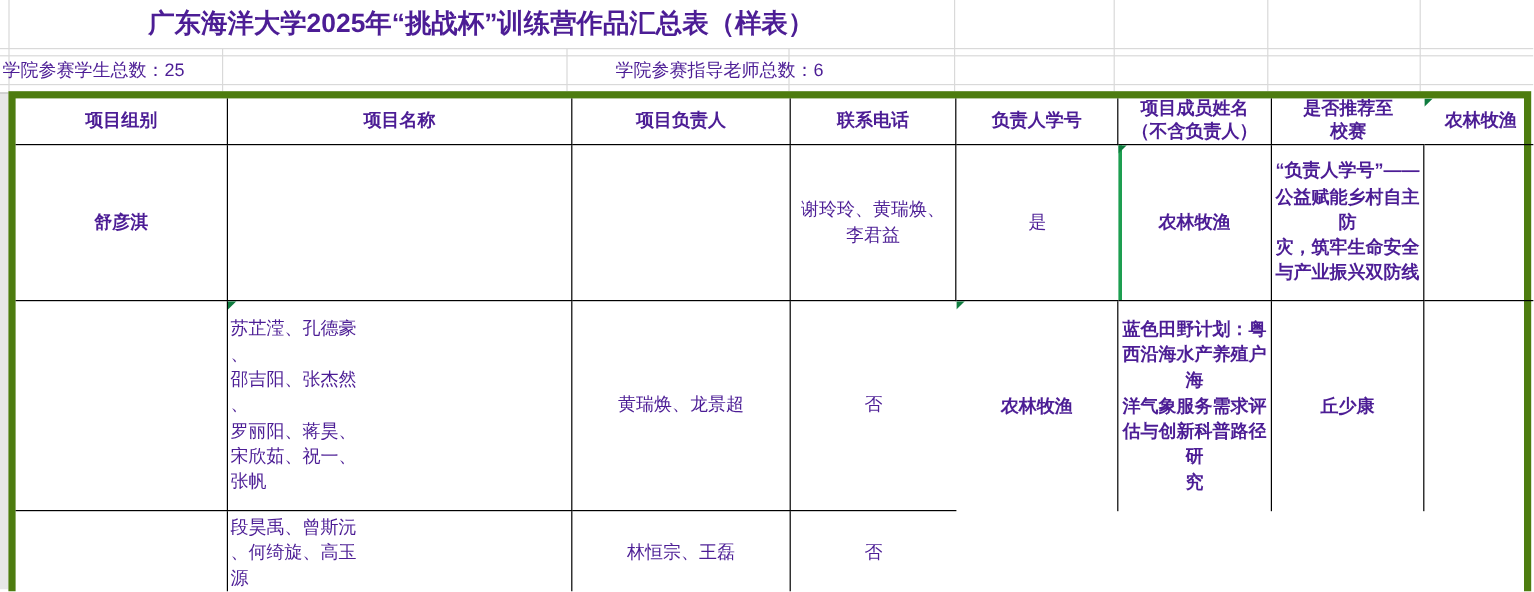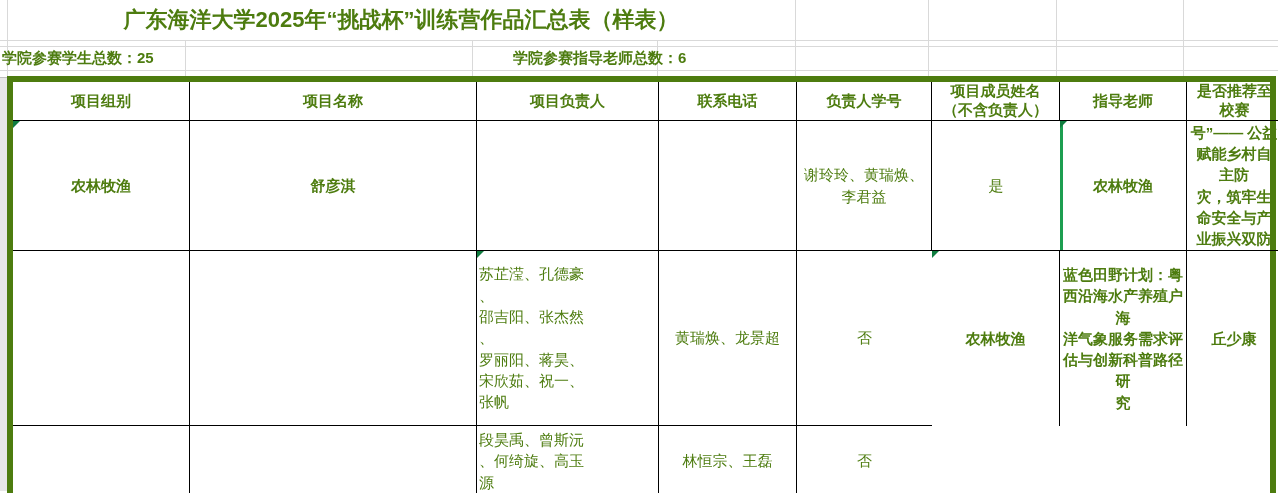--- a/index.html
+++ b/index.html
@@ -1,31 +1,31 @@
 <!DOCTYPE html>
 <html><head>
 <meta charset="utf-8">
 <style>
   html,body{margin:0;padding:0;background:#fff;}
   #stage{
     position:relative;width:1278px;height:493px;background:#ffffff;
-    font-family:"Liberation Sans","DejaVu Sans",sans-serif;color:#4d7c0f;overflow:hidden;
+    font-family:"Liberation Sans","DejaVu Sans",sans-serif;color:#4c1d95;overflow:hidden;
   }
   
   .gl{position:absolute;background:#d9d9d9;}
   .gl.h{height:1px;}
   .gl.v{width:1px;}
   #title-cell{
     position:absolute;left:7px;top:0;width:788px;height:40px;
     display:flex;align-items:center;justify-content:center;
     font-size:22px;font-weight:bold;white-space:nowrap;
   }
   .total-cell{
     position:absolute;top:46px;height:24px;display:flex;align-items:center;
-    font-size:15px;font-weight:bold;white-space:nowrap;
+    font-size:15px;font-weight:normal;white-space:nowrap;
   }
   #total-students{left:2px;}
   #total-teachers{left:473px;margin-left:40px;}
   
   #gutter{position:absolute;left:0;top:77px;width:7px;height:413px;background:#e7e7e7;border-top:1px solid #c0c0c0;}
   
   #maintable{
     position:absolute;left:7px;top:76px;width:1269px;
     display:grid;
     grid-template-columns:177px 287px 182px 138px 135px 128px 127px 95px;
@@ -78,21 +78,20 @@
 
   <div id="maintable">
 
     <div class="c hd">项目组别</div>
     <div class="c hd">项目名称</div>
     <div class="c hd">项目负责人</div>
     <div class="c hd">联系电话</div>
     <div class="c hd">负责人学号</div>
     <div class="c hd pre">项目成员姓名
 （不含负责人）</div>
-    <div class="c hd">指导老师</div>
     <div class="c hd pre lastcol">是否推荐至
 校赛</div>
 
     <div class="c bold tri">农林牧渔</div>
     <div class="c bold">舒彦淇</div>
     <div class="c"></div>
     <div class="c"></div>
     <div class="c pre">谢玲玲、黄瑞焕、
 李君益</div>
     <div class="c lastcol">是</div>

